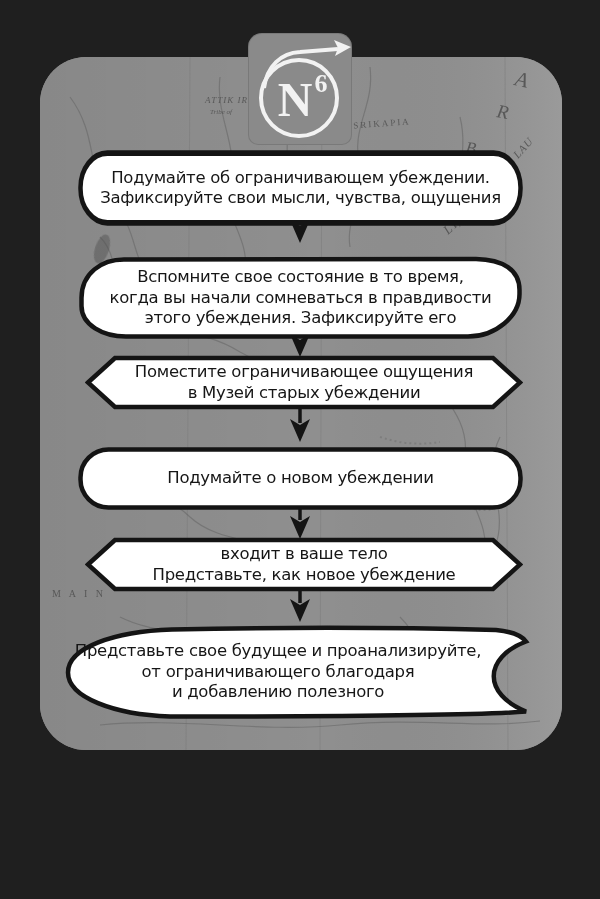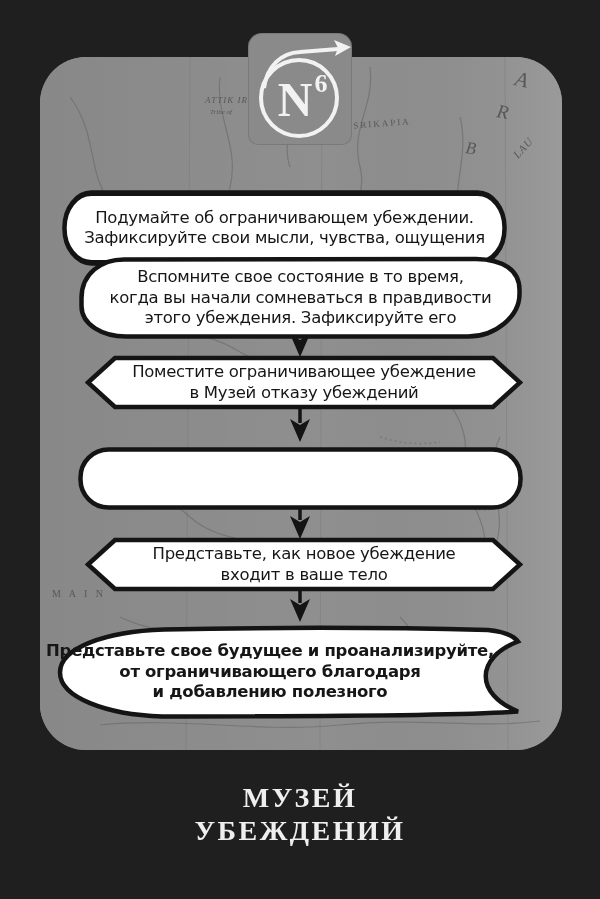--- a/index.html
+++ b/index.html
@@ -24,26 +24,26 @@
   }
   .map-tex{position:absolute;left:0;top:0;width:522px;height:693px;}
   .map-label{font-family:"Liberation Serif",serif;fill:#585858;}
   
   .step{position:absolute;display:flex;flex-direction:column;align-items:center;justify-content:center;z-index:5;}
   .step .shape{position:absolute;left:0;top:0;width:100%;height:100%;}
   .step .line{
     position:relative;z-index:1;white-space:nowrap;text-align:center;
     font-size:16.5px;line-height:20.5px;color:#161616;letter-spacing:-0.3px;
   }
-  .s1{left:62px;top:150px;width:445px;height:76px;margin-top:40px;}
+  .s1{left:78px;top:150px;width:445px;height:76px;}
   .s2{left:78px;top:256px;width:445px;height:84px;}
   .s3{left:85px;top:355px;width:438px;height:55px;}
   .s4{left:78px;top:447px;width:445px;height:63px;}
   .s5{left:85px;top:537px;width:438px;height:55px;}
-  .s6{left:52px;top:624px;width:470px;height:96px;padding:0;font-weight:bold;}
+  .s6{left:60px;top:624px;width:470px;height:96px;padding:0;}
   .s6 .line{transform:translateX(-17px);}
   .shape-fill{fill:#ffffff;stroke:#141414;stroke-width:4.5;}
   
   .arrow{position:absolute;left:288px;width:24px;height:34px;z-index:4;}
   .a1{top:210px;} .a2{top:324px;} .a3{top:409px;} .a4{top:506px;} .a5{top:589px;}
   
   .footer-title{
     position:absolute;left:0;top:781px;width:600px;text-align:center;z-index:2;
     font-family:"Liberation Serif",serif;font-weight:bold;
     font-size:28px;line-height:33px;letter-spacing:2.5px;color:#efefef;
@@ -149,62 +149,59 @@
 
     <svg class="arrow a2" viewBox="0 0 24 34">
       <path d="M 12,0 L 12,14" stroke="#141414" stroke-width="3.5" fill="none"></path>
       <path d="M 12,33 L 2,10 L 12,16 L 22,10 Z" fill="#141414"></path>
     </svg>
 
     <div class="step s3">
       <svg class="shape" viewBox="0 0 438 55" preserveAspectRatio="none">
         <polygon class="shape-fill" points="3,27.5 30,3 408,3 435,27.5 408,52 30,52"></polygon>
       </svg>
-      <div class="line">Поместите ограничивающее убеждение</div>
-      <div class="line">в Музей отказу убеждений</div>
+      <div class="line">Поместите ограничивающее ощущения</div>
+      <div class="line">в Музей старых убеждении</div>
     </div>
 
     <svg class="arrow a3" viewBox="0 0 24 34">
       <path d="M 12,0 L 12,14" stroke="#141414" stroke-width="3.5" fill="none"></path>
       <path d="M 12,33 L 2,10 L 12,16 L 22,10 Z" fill="#141414"></path>
     </svg>
 
     <div class="step s4">
       <svg class="shape" viewBox="0 0 445 63" preserveAspectRatio="none">
         <rect class="shape-fill" x="2.5" y="2.5" width="440" height="58" rx="28"></rect>
       </svg>
+      <div class="line">Подумайте о новом убеждении</div>
     </div>
 
     <svg class="arrow a4" viewBox="0 0 24 34">
       <path d="M 12,0 L 12,14" stroke="#141414" stroke-width="3.5" fill="none"></path>
       <path d="M 12,33 L 2,10 L 12,16 L 22,10 Z" fill="#141414"></path>
     </svg>
 
     <div class="step s5">
       <svg class="shape" viewBox="0 0 438 55" preserveAspectRatio="none">
         <polygon class="shape-fill" points="3,27.5 30,3 408,3 435,27.5 408,52 30,52"></polygon>
       </svg>
+      <div class="line">входит в ваше тело</div>
       <div class="line">Представьте, как новое убеждение</div>
-      <div class="line">входит в ваше тело</div>
     </div>
 
     <svg class="arrow a5" viewBox="0 0 24 34">
       <path d="M 12,0 L 12,14" stroke="#141414" stroke-width="3.5" fill="none"></path>
       <path d="M 12,33 L 2,10 L 12,16 L 22,10 Z" fill="#141414"></path>
     </svg>
 
     <div class="step s6">
       <svg class="shape" viewBox="0 0 470 96" preserveAspectRatio="none">
         <path class="shape-fill" d="M 112,5.5 C 210,3.5 340,3.5 436,6 C 451,7.5 461,11 466,17.5 C 423,34 423,70 466,87.5 C 430,90.5 290,92.5 110,92.5 C 54,90.5 8,73.5 8,48.5 C 8,23.5 54,7.5 112,5.5 Z"></path>
       </svg>
       <div class="line">Представьте свое будущее и проанализируйте,</div>
       <div class="line">от ограничивающего благодаря</div>
       <div class="line">и добавлению полезного</div>
     </div>
 
   </div>
 
-  <div class="footer-title">
-    <div>МУЗЕЙ</div>
-    <div>УБЕЖДЕНИЙ</div>
-  </div>
 
 </div>
 
 </body></html>

